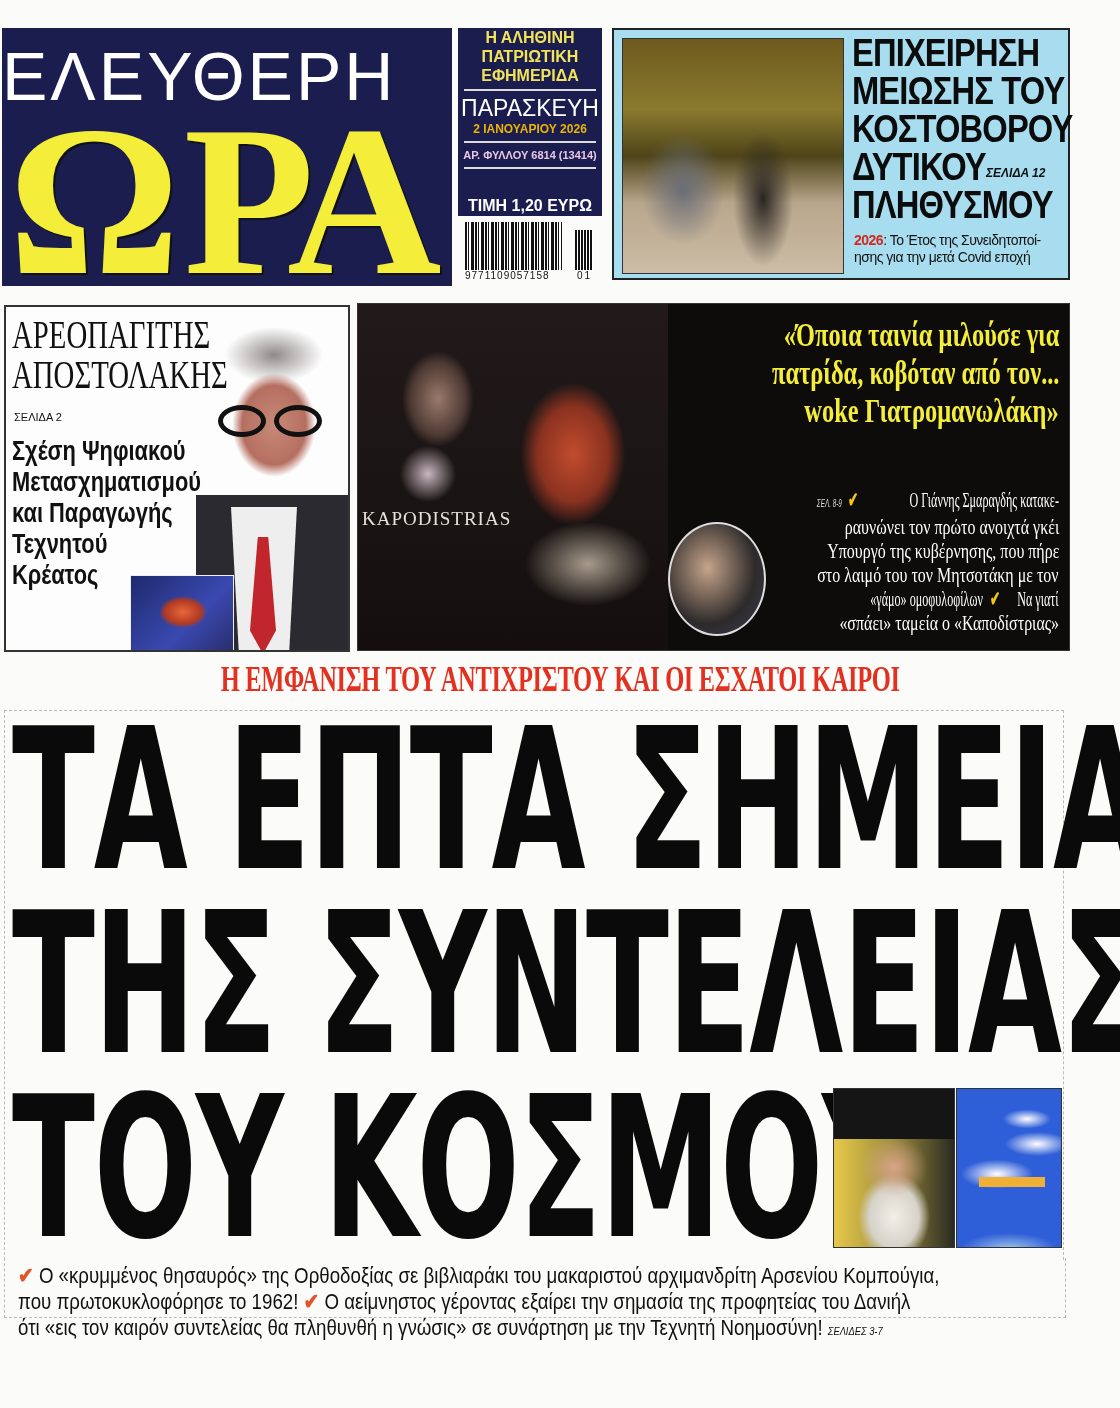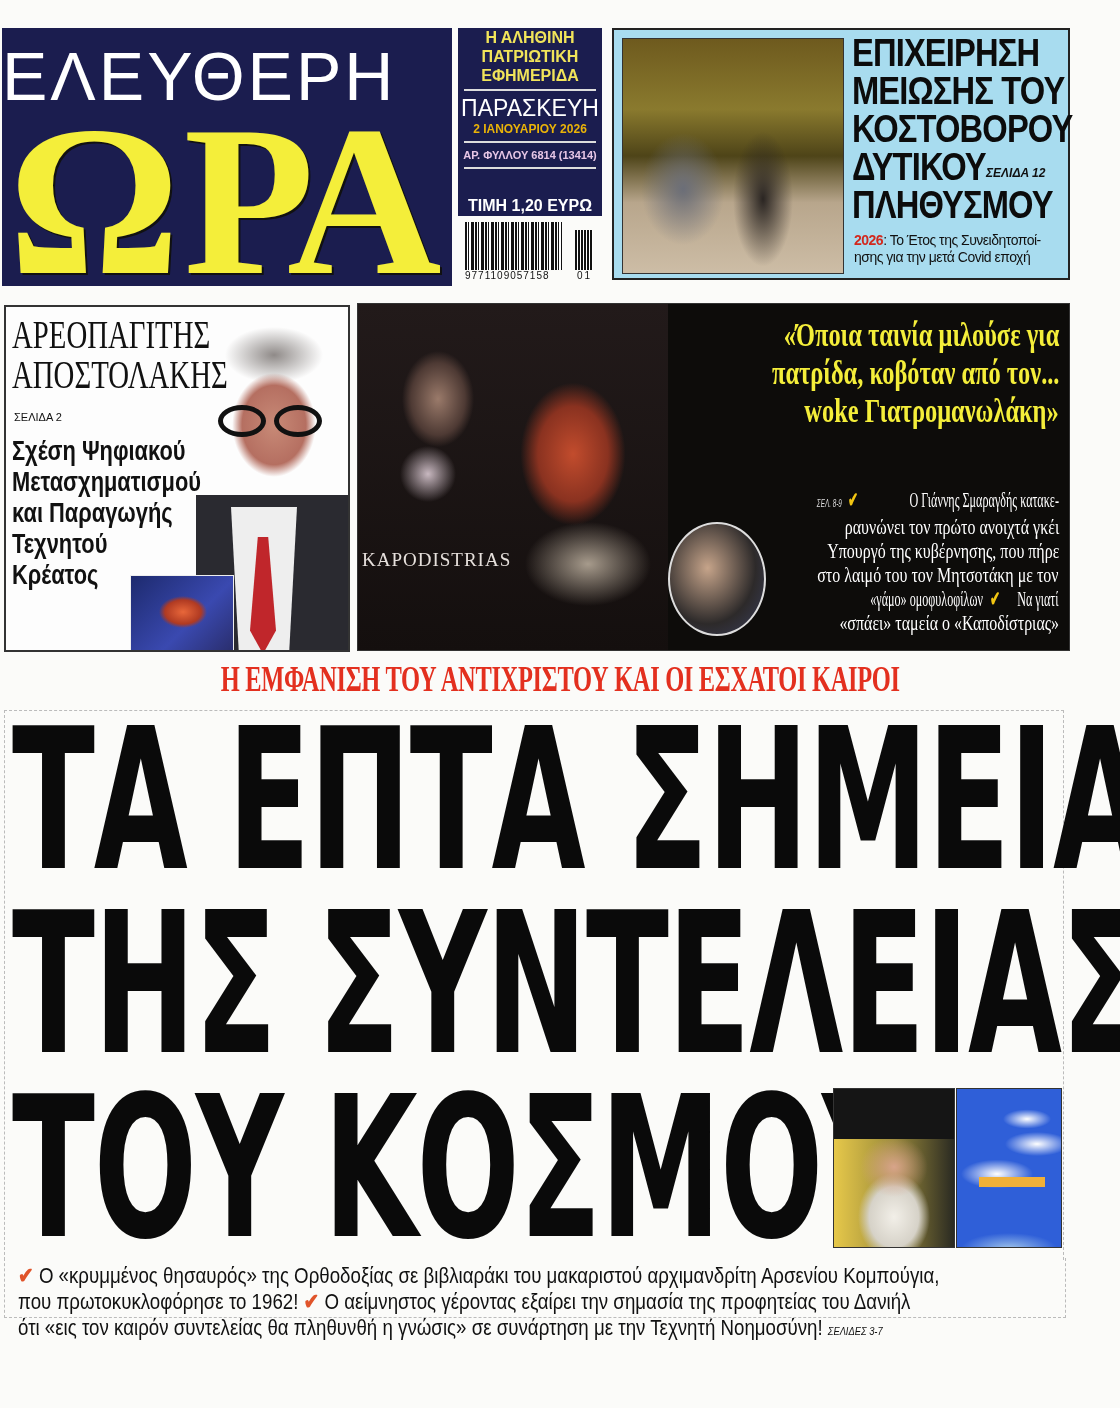--- a/index.html
+++ b/index.html
@@ -71,21 +71,21 @@
 
   
   #midbox { left: 357px; top: 303px; width: 713px; height: 348px; background: #0d0c0a; overflow: hidden; border: 1px solid #333; }
   #midbox .poster { position: absolute; left: 0; top: 0; width: 310px; height: 348px;
     background:
       radial-gradient(ellipse 70px 95px at 215px 150px, #c24c2d 0%, #8a3220 50%, transparent 75%),
       radial-gradient(ellipse 90px 60px at 230px 260px, #a79b8c 0%, transparent 70%),
       radial-gradient(ellipse 45px 60px at 80px 95px, #9a7a6a 0%, #4e3a34 60%, transparent 80%),
       radial-gradient(ellipse 40px 40px at 70px 170px, #c8b8c0 0%, transparent 70%),
       linear-gradient(180deg, #221a1a, #140f0e); }
-  #midbox .kapo { position: absolute; left: 4px; top: 204px; color: #e6e0dc; font-family: "Liberation Serif", serif; font-size: 19px; letter-spacing: 1px; margin-top: 41px; }
+  #midbox .kapo { position: absolute; left: 4px; top: 204px; color: #e6e0dc; font-family: "Liberation Serif", serif; font-size: 19px; letter-spacing: 1px; }
   #midbox .quote { position: absolute; right: 10px; top: 12px; width: 400px; text-align: right; color: #f4ee3a;
     font-family: "Liberation Serif", serif; font-weight: bold; font-size: 33px; line-height: 38px; }
   #midbox .quote span { display: inline-block; transform: scaleX(0.74); transform-origin: right top; white-space: nowrap; }
   #midbox .circle { position: absolute; left: 310px; top: 218px; width: 98px; height: 114px; border-radius: 50%;
     border: 2px solid #ddd; background: radial-gradient(ellipse at 40% 40%, #c6a48a 0%, #2d2a2a 60%, #3a3f5e 100%); }
   #midbox .body { position: absolute; right: 10px; top: 184px; width: 340px; text-align: right; color: #fff;
     font-family: "Liberation Serif", serif; font-size: 21px; line-height: 24px; }
   #midbox .body span { display: inline-block; transform: scaleX(0.76); transform-origin: right top; white-space: nowrap; }
   #midbox .sel { font-family: "Liberation Sans", sans-serif; font-size: 11px; font-style: italic; color: #ddd; margin-right: 4px; }
   .check { color: #f2c612; font-weight: bold; }

